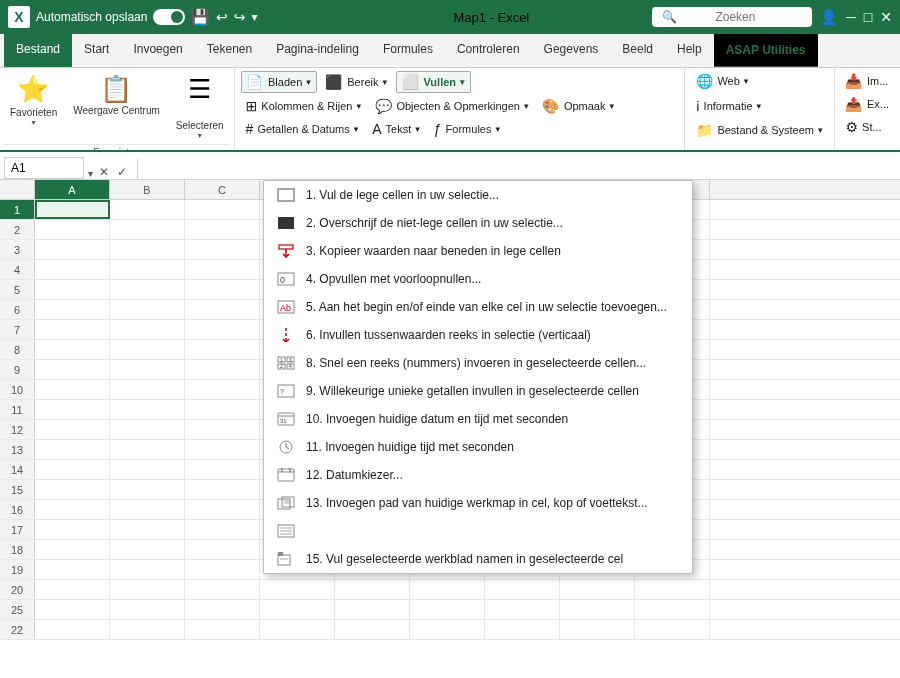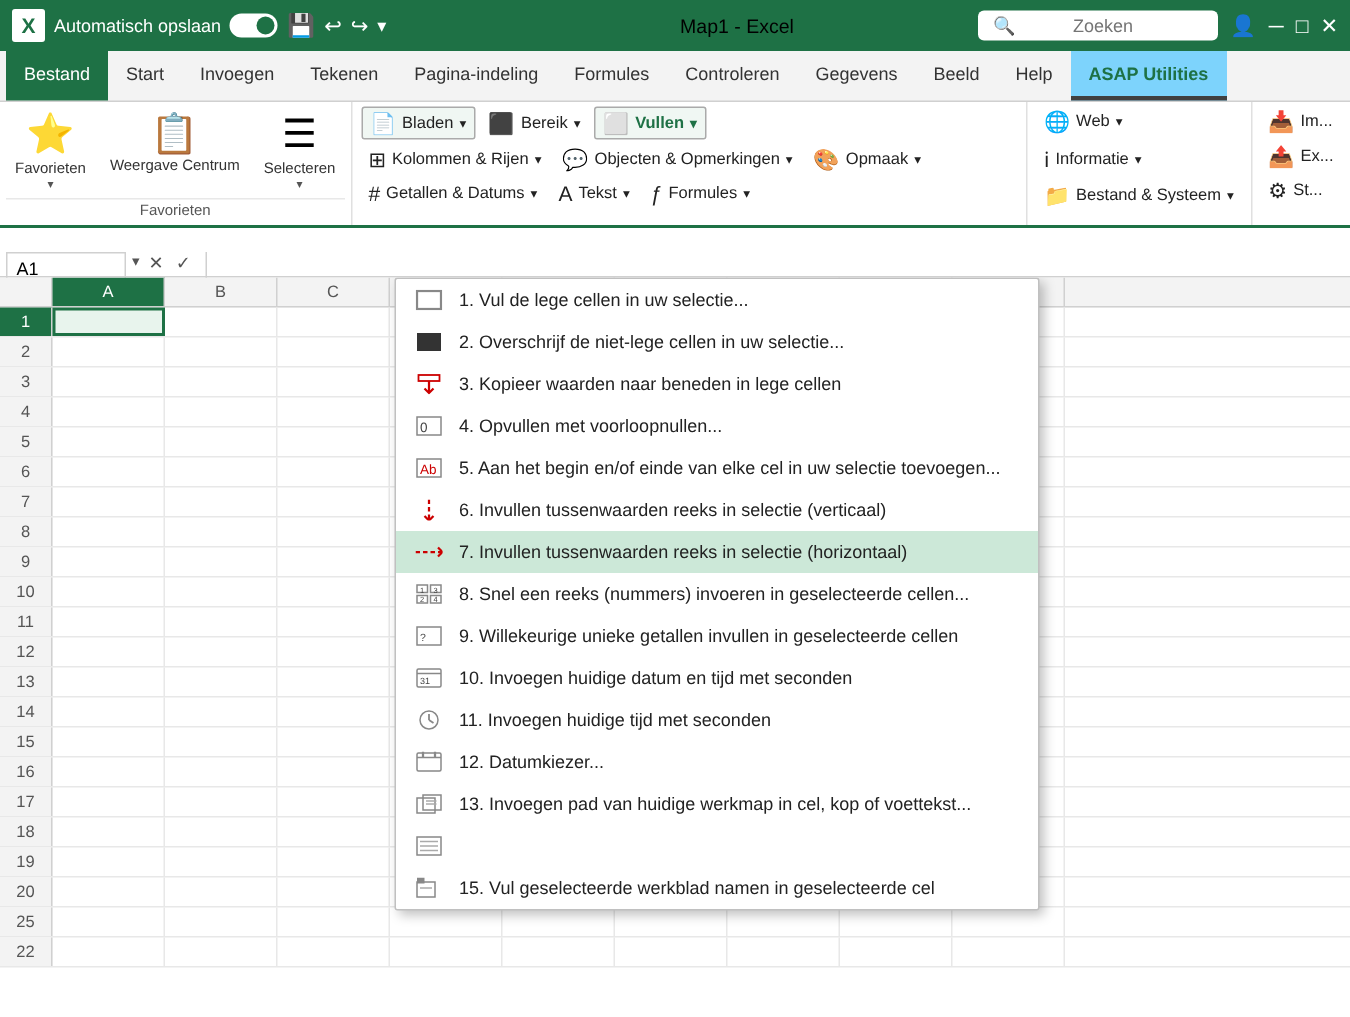--- a/index.html
+++ b/index.html
@@ -40,44 +40,44 @@
     .ribbon-tab {
       padding: 0 12px;
       display: flex;
       align-items: center;
       font-size: 12px;
       color: #333;
       cursor: pointer;
       border-bottom: 3px solid transparent;
     }
     .ribbon-tab.active-tab {
-      background: #7dd3fc;
+      background: #000000;
       color: #1e7145;
-      border-bottom: 3px solid #404040;
+      border-bottom: 1px solid #404040;
       font-weight: 600;
     }
 
     
     .asap-ribbon {
       background: #fff;
       height: 84px;
       border-bottom: 2px solid #1e7145;
       display: flex;
       align-items: stretch;
       overflow: hidden;
     }
     .asap-group-label { font-size: 10px; color: #555; text-align: center; padding: 2px 0; border-top: 1px solid #e8e8e8; margin-top: 2px; }
 
     
     .formula-bar {
       height: 28px;
       display: flex;
-      align-items: flex-start;
+      align-items: flex-end;
       border-bottom: 1px solid #d0d0d0;
-      padding: 16px 4px;
+      padding: 0 4px;
       gap: 4px;
     }
     .cell-ref-box {
       width: 80px;
       border: 1px solid #d0d0d0;
       height: 22px;
       display: flex;
       align-items: center;
       padding: 0 6px;
       font-size: 12px;
@@ -274,21 +274,21 @@
           <span class="big-icon">⭐</span>
           <span style="font-size:10px;color:#333;margin-top:2px;">Favorieten</span>
           <span style="font-size:8px;color:#555;">▾</span>
         </div>
         <div class="big-btn" style="font-size:10px;text-align:center;">
           <span class="big-icon">📋</span>
           <span style="font-size:10px;color:#333;">Weergave Centrum</span>
         </div>
         <div class="big-btn">
           <span class="big-icon">☰</span>
-          <span style="font-size:10px;color:#333;margin-top:2px;">Selecteren</span>
+          <span style="font-size:10px;color:#333;margin-top:15px;">Selecteren</span>
           <span style="font-size:8px;color:#555;">▾</span>
         </div>
       </div>
       <div class="asap-group-label">Favorieten</div>
     </div>
 
     <div style="display:flex;flex-direction:column;padding:3px 6px;border-right:1px solid #e0e0e0;flex:1;">
       <div style="display:flex;gap:4px;flex-wrap:nowrap;">
 
         <div class="small-icon-btn vullen-active">
@@ -729,29 +729,20 @@
       <div class="menu-item">
         <div class="menu-item-icon">
           <svg width="18" height="14" viewBox="0 0 18 14">
             <line x1="9" y1="0" x2="9" y2="14" stroke="#c00" stroke-width="1.5" stroke-dasharray="3,2"></line>
             <polyline points="6,11 9,14 12,11" fill="none" stroke="#c00" stroke-width="1.5"></polyline>
           </svg>
         </div>
         <span class="menu-item-text"><span>6.</span> <span>Invullen tussenwaarden reeks in selectie (verticaal)</span></span>
       </div>
 
-      <div class="menu-item highlighted">
-        <div class="menu-item-icon">
-          <svg width="18" height="14" viewBox="0 0 18 14">
-            <line x1="0" y1="7" x2="18" y2="7" stroke="#c00" stroke-width="1.5" stroke-dasharray="3,2"></line>
-            <polyline points="15,4 18,7 15,10" fill="none" stroke="#c00" stroke-width="1.5"></polyline>
-          </svg>
-        </div>
-        <span class="menu-item-text"><span>7.</span> <span>Invullen tussenwaarden reeks in selectie (horizontaal)</span></span>
-      </div>
 
       <div class="menu-item">
         <div class="menu-item-icon">
           <svg width="18" height="14" viewBox="0 0 18 14">
             <rect x="1" y="1" width="7" height="5" fill="none" stroke="#888" stroke-width="1"></rect>
             <rect x="1" y="8" width="7" height="5" fill="none" stroke="#888" stroke-width="1"></rect>
             <rect x="10" y="1" width="7" height="5" fill="none" stroke="#888" stroke-width="1"></rect>
             <rect x="10" y="8" width="7" height="5" fill="none" stroke="#888" stroke-width="1"></rect>
             <text x="3" y="6" font-size="5" fill="#444">1</text>
             <text x="3" y="12" font-size="5" fill="#444">2</text>

